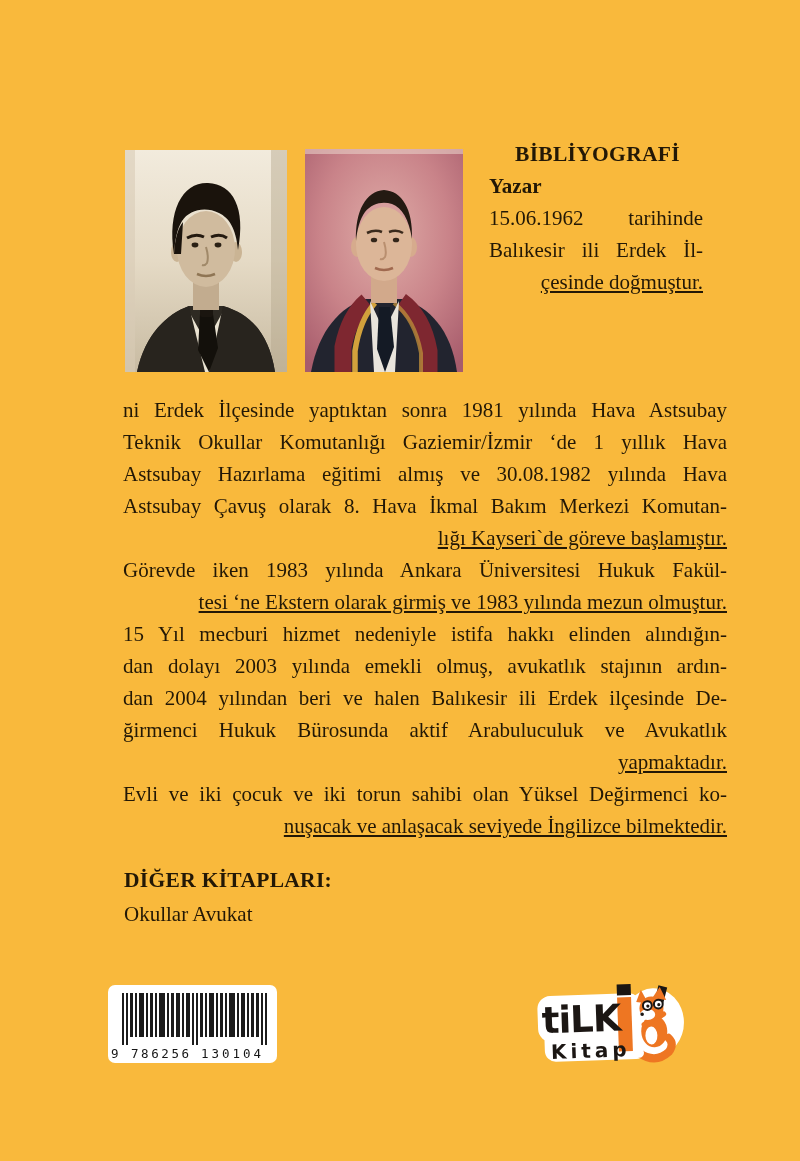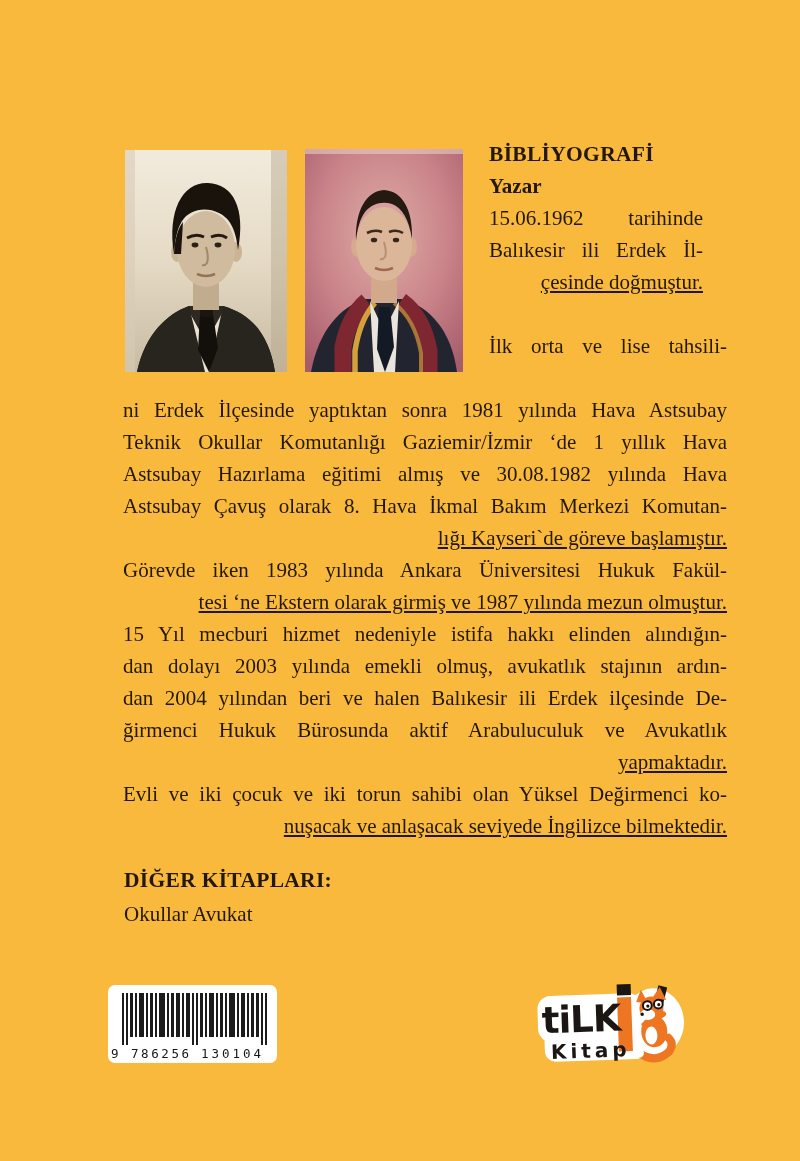--- a/index.html
+++ b/index.html
@@ -12,21 +12,21 @@
     overflow:hidden;
   }
   .photo{position:absolute;}
   .photo svg{display:block;}
 
   
   .sidebar{
     position:absolute;left:489px;top:138px;width:214px;
     font-size:21px;line-height:32px;
   }
-  .sb-title{font-weight:bold;font-size:21.5px;letter-spacing:.3px;}
+  .sb-title{font-weight:bold;font-size:21.5px;letter-spacing:.3px;margin-left:26px;}
   .sb-bold{font-weight:bold;}
   .jl{text-align:justify;text-align-last:justify;}
   .ll{text-align:right;text-decoration:underline;}
   .ilk-line{width:238px;margin-top:32px;}
 
   
   .bio{
     position:absolute;left:123px;top:394px;width:604px;
     font-size:21px;line-height:32px;
   }
@@ -145,31 +145,30 @@
       <path d="M70,119 q9,4 18,0" stroke="#a0694f" stroke-width="2.5" fill="none"></path>
     </svg>
   </div>
 
   <div class="sidebar">
     <div class="sb-title">BİBLİYOGRAFİ</div>
     <div class="sb-bold">Yazar</div>
     <div class="jl">15.06.1962 tarihinde</div>
     <div class="jl">Balıkesir ili Erdek İl-</div>
     <div class="ll">çesinde doğmuştur.</div>
-    <div class="jl ilk-line">İlk orta ve lise tahsili-</div>
   </div>
 
   <div class="bio">
     <div class="line jl">ni Erdek İlçesinde yaptıktan sonra 1981 yılında Hava Astsubay</div>
     <div class="line jl">Teknik Okullar Komutanlığı Gaziemir/İzmir ‘de 1 yıllık Hava</div>
     <div class="line jl">Astsubay Hazırlama eğitimi almış ve 30.08.1982 yılında Hava</div>
     <div class="line jl">Astsubay Çavuş olarak 8. Hava İkmal Bakım Merkezi Komutan-</div>
     <div class="line ll">lığı Kayseri`de göreve başlamıştır.</div>
     <div class="line jl">Görevde iken 1983 yılında Ankara Üniversitesi Hukuk Fakül-</div>
-    <div class="line ll">tesi ‘ne Ekstern olarak girmiş ve 1987 yılında mezun olmuştur.</div>
+    <div class="line ll">tesi ‘ne Ekstern olarak girmiş ve 1983 yılında mezun olmuştur.</div>
     <div class="line jl">15 Yıl mecburi hizmet nedeniyle istifa hakkı elinden alındığın-</div>
     <div class="line jl">dan dolayı 2003 yılında emekli olmuş, avukatlık stajının ardın-</div>
     <div class="line jl">dan 2004 yılından beri ve halen Balıkesir ili Erdek ilçesinde De-</div>
     <div class="line jl">ğirmenci Hukuk Bürosunda aktif Arabuluculuk ve Avukatlık</div>
     <div class="line ll">yapmaktadır.</div>
     <div class="line jl">Evli ve iki çocuk ve iki torun sahibi olan Yüksel Değirmenci ko-</div>
     <div class="line ll">nuşacak ve anlaşacak seviyede İngilizce bilmektedir.</div>
   </div>
 
   <div class="other-books">

